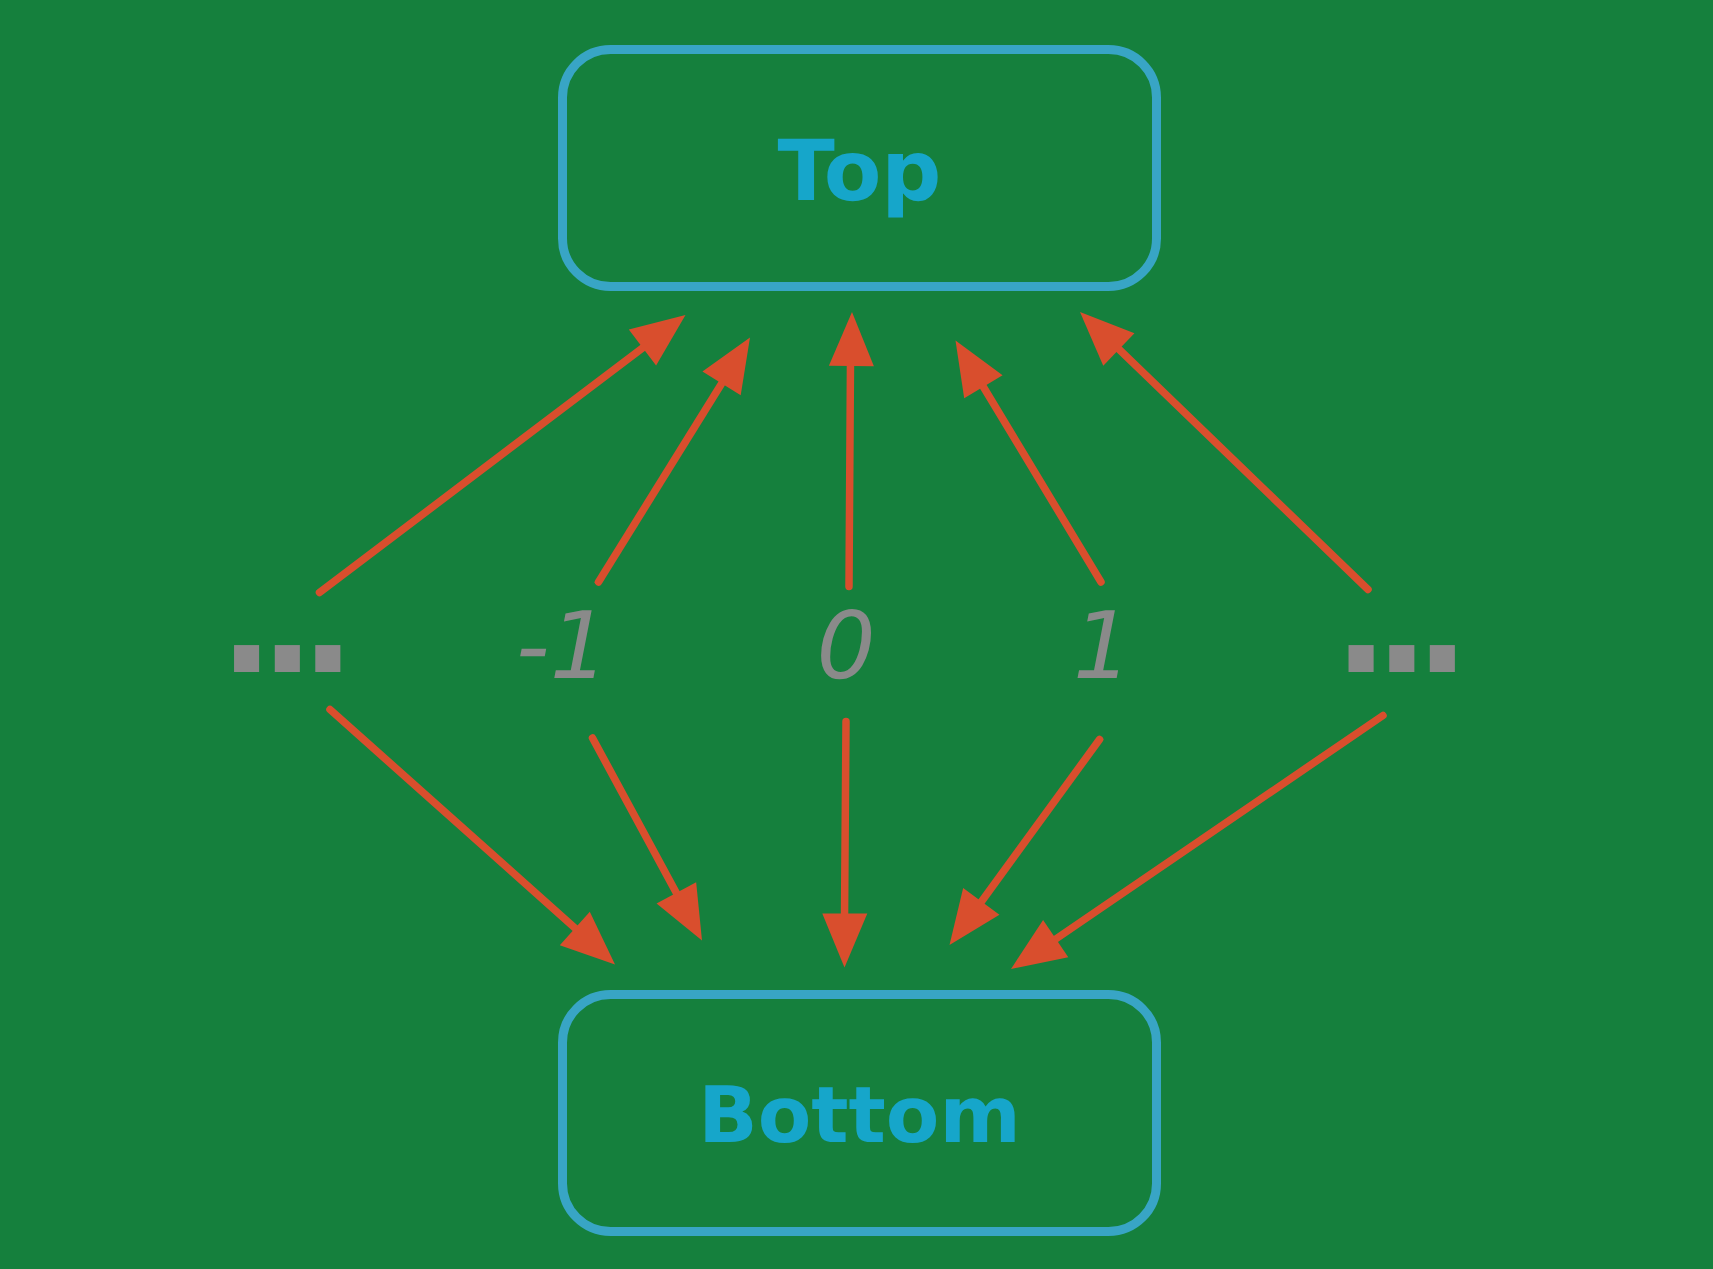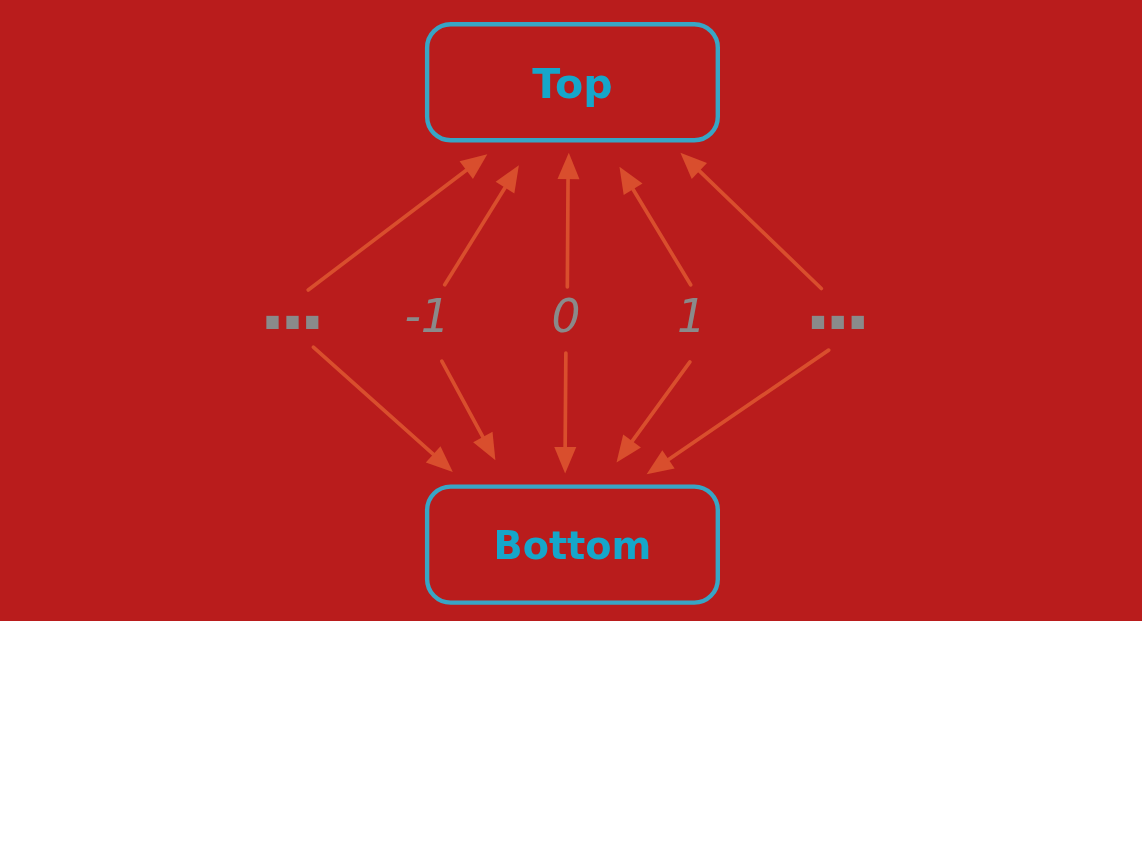--- a/index.html
+++ b/index.html
@@ -3,22 +3,22 @@
 <meta charset="utf-8">
 <style>
   html, body {
     margin: 0;
     padding: 0;
     background: #ffffff;
   }
   .stage {
     position: relative;
     width: 1142px;
-    height: 621px;
-    background: #b91c1c;
+    height: 846px;
+    background: #15803d;
     overflow: hidden;
   }
   svg { display: block; width: 100%; height: 100%; }
 
   .node-rect {
     fill: none;
     stroke: #38a5c5;
     stroke-width: 6;
   }
   .node-label {

